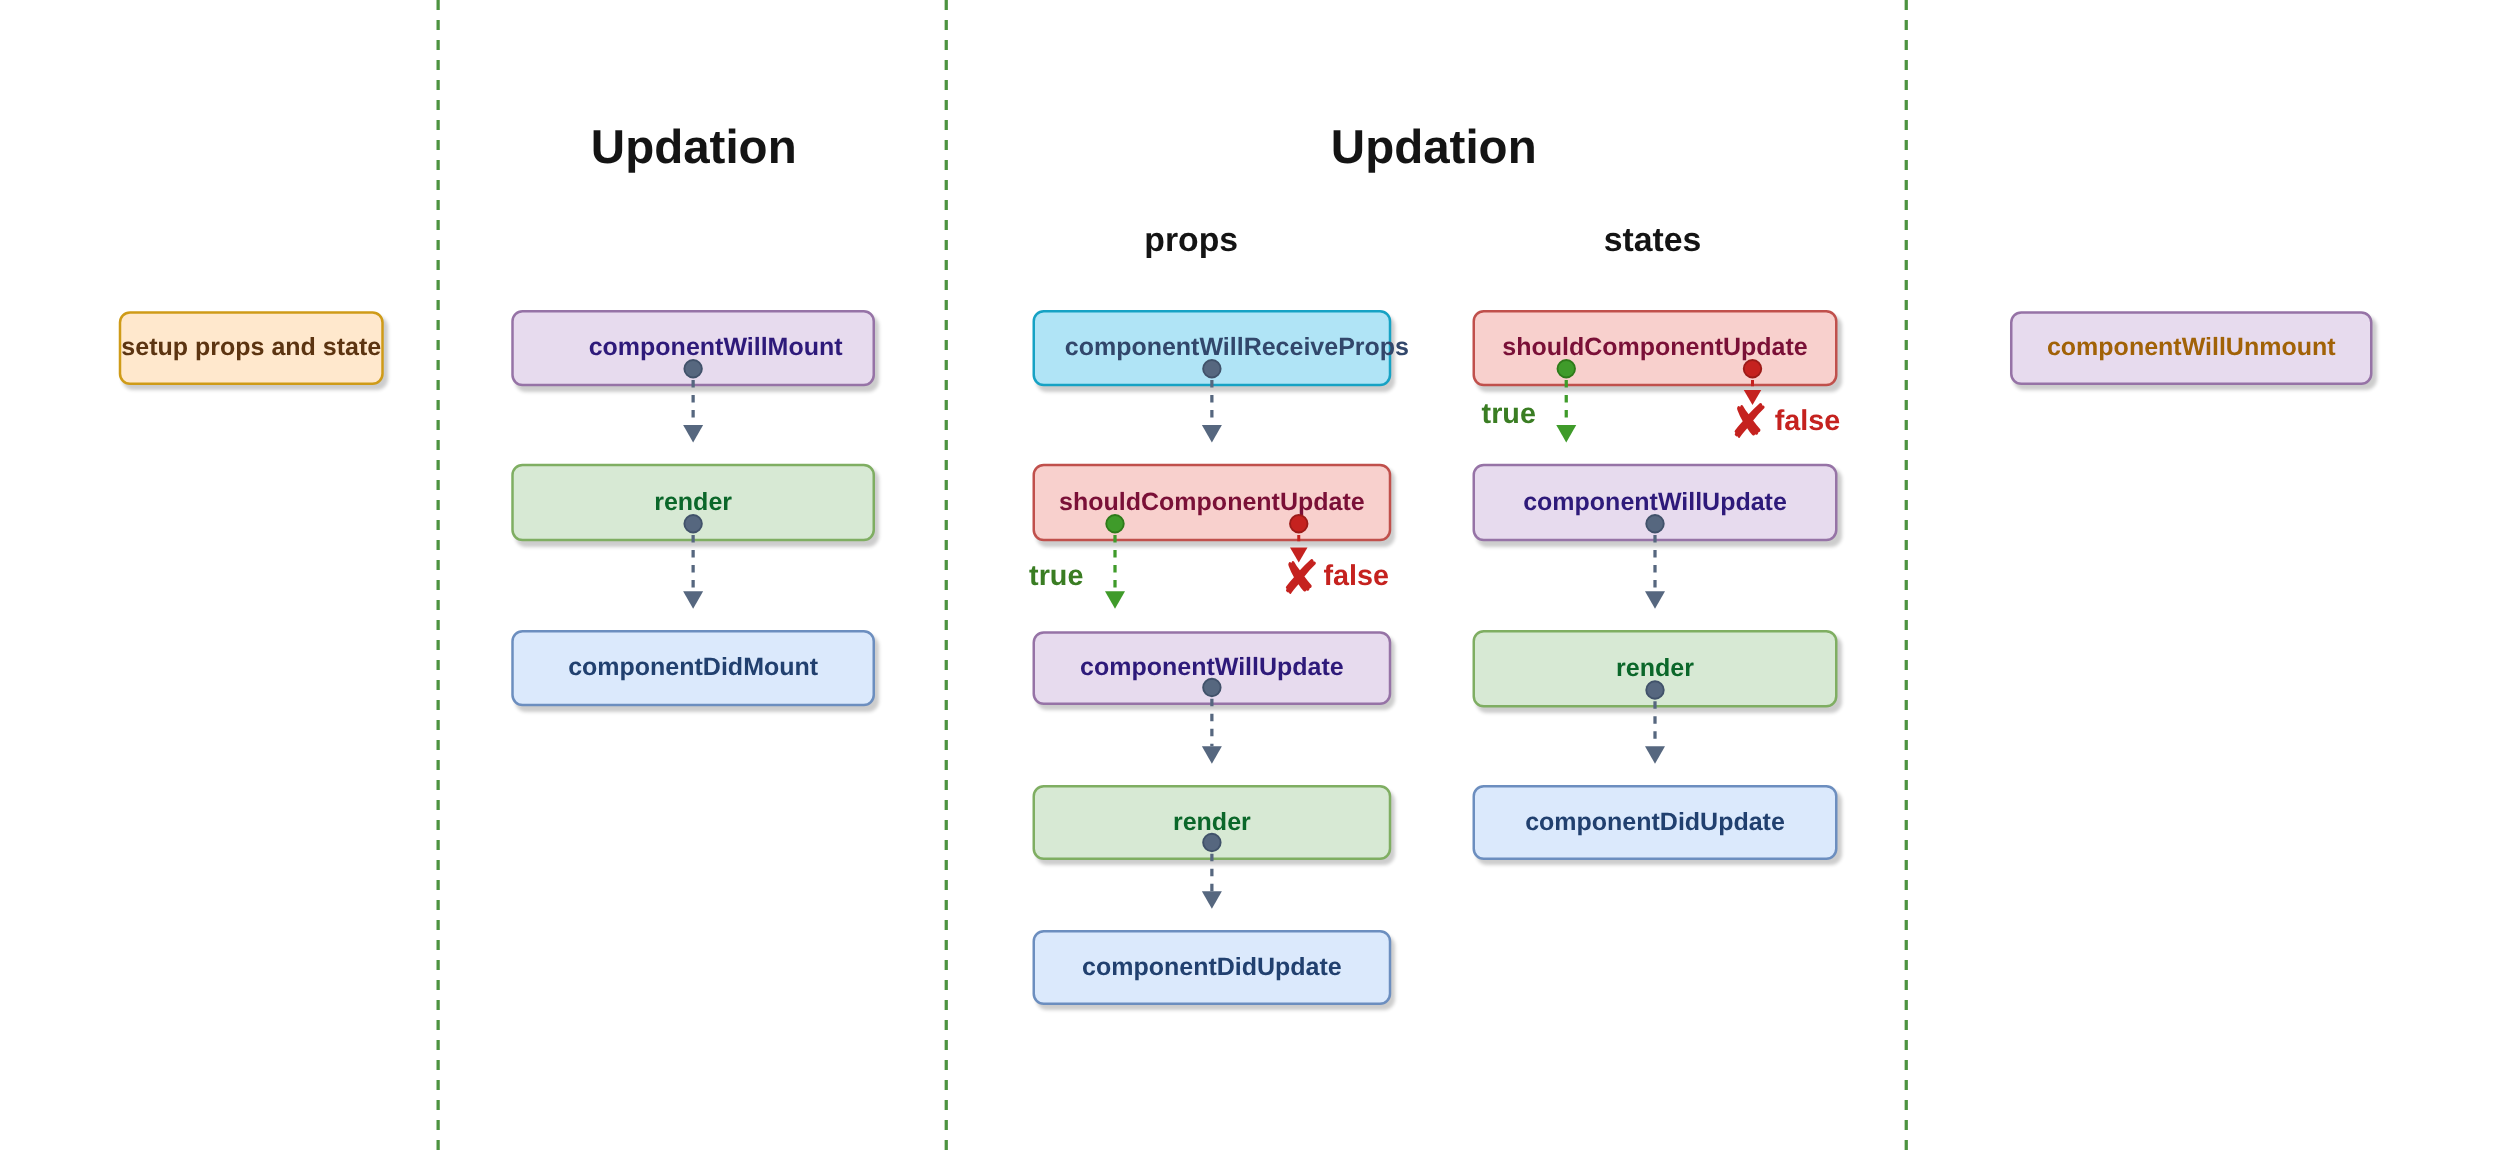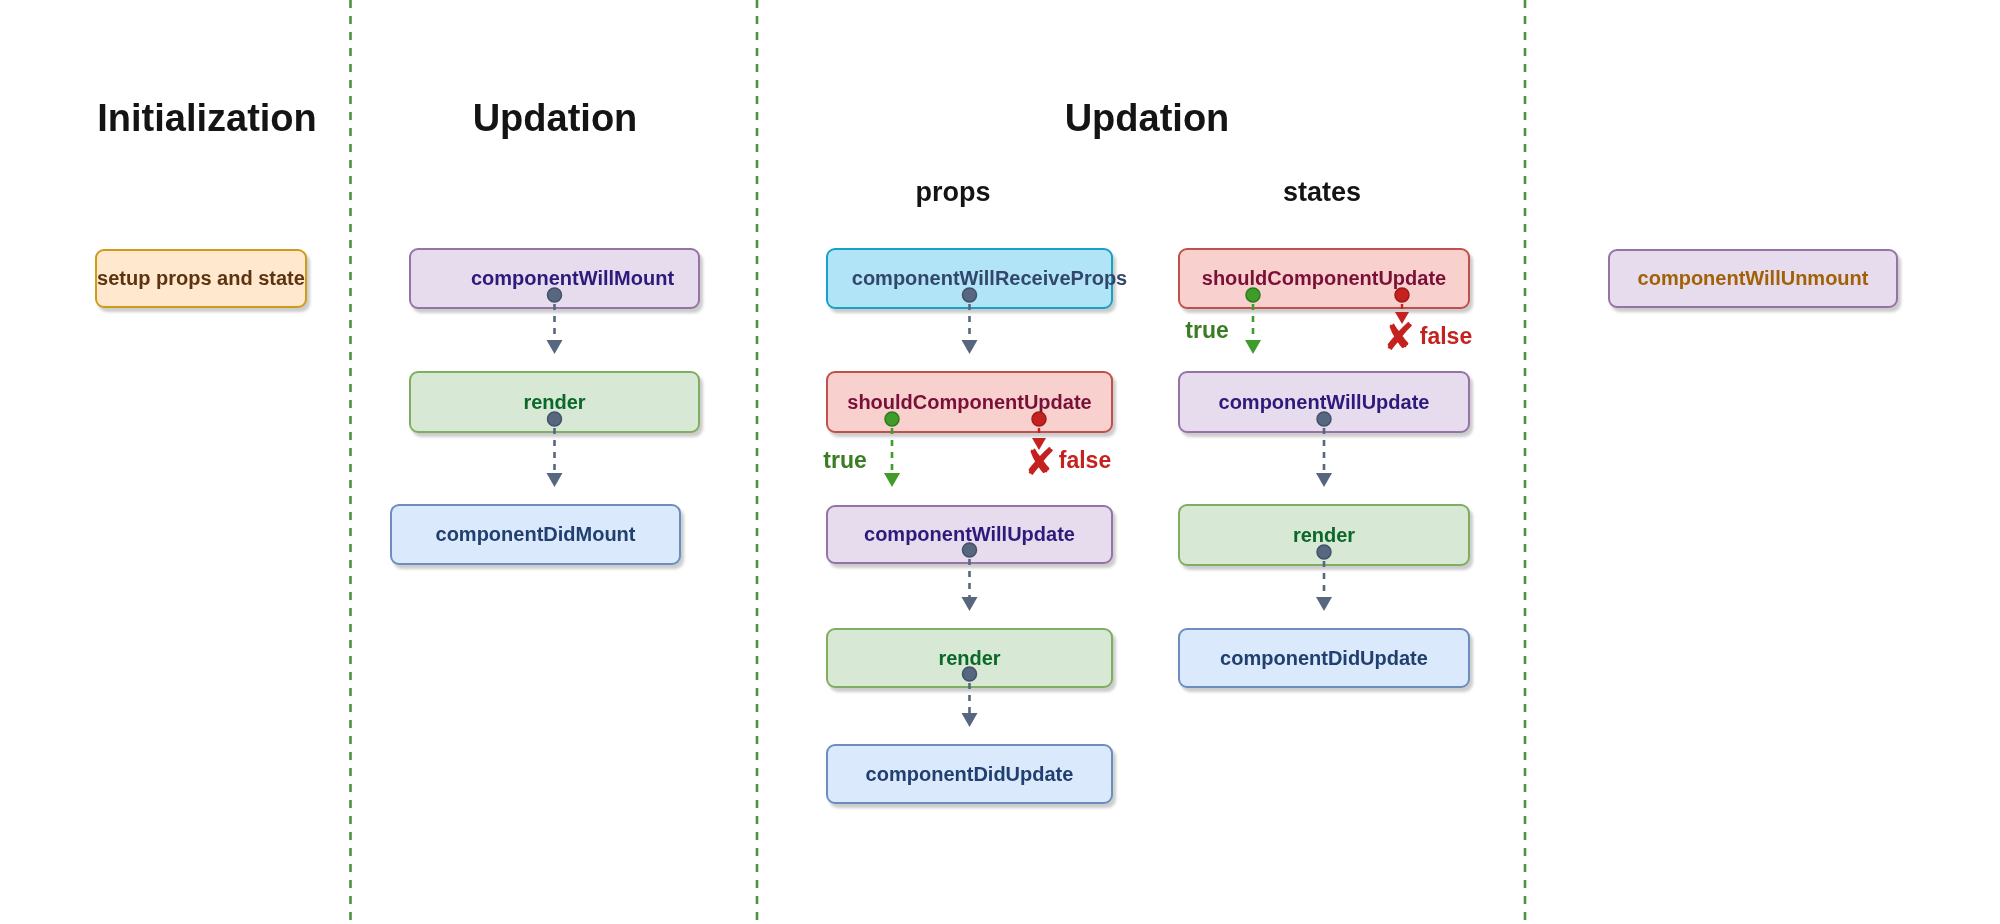--- a/index.html
+++ b/index.html
@@ -46,38 +46,37 @@
   .edge-label.false{color:var(--red);}
   .x-mark{position:absolute;z-index:4;transform:translateX(-50%);
         font-family:"DejaVu Sans",sans-serif;font-size:38px;line-height:42px;
         font-weight:700;color:var(--red);}
 </style>
 </head>
 <body style="background: rgb(255, 255, 255);">
 
 <div id="canvas">
 
-  <div class="title" style="left:207px">Initialization</div>
   <div class="title" style="left:555px">Updation</div>
   <div class="title" style="left:1147px">Updation</div>
 
   <div class="subheader" style="left:953px">props</div>
   <div class="subheader" style="left:1322px">states</div>
 
   <div class="node" style="left: 95px; top: 233px; width: 212px; height: 59px; background: rgb(255, 232, 205); border-color: rgb(207, 155, 24); color: rgb(92, 52, 17);">
     <span>setup props and state</span>
   </div>
 
   <div class="node" style="left: 409px; top: 232px; width: 291px; height: 61px; background: rgb(231, 219, 238); border-color: rgb(150, 115, 166); color: rgb(46, 26, 122); padding-left: 36px;">
     <span>componentWillMount</span>
   </div>
   <div class="node" style="left: 409px; top: 355px; width: 291px; height: 62px; background: rgb(215, 233, 212); border-color: rgb(127, 174, 98); color: rgb(11, 103, 42);">
     <span>render</span>
   </div>
-  <div class="node" style="left: 390px; top: 488px; width: 291px; height: 61px; background: rgb(219, 233, 252); border-color: rgb(108, 142, 191); color: rgb(33, 64, 111);">
+  <div class="node" style="left: 409px; top: 488px; width: 291px; height: 61px; background: rgb(219, 233, 252); border-color: rgb(108, 142, 191); color: rgb(33, 64, 111);">
     <span>componentDidMount</span>
   </div>
 
   <div class="node" style="left: 826px; top: 232px; width: 287px; height: 61px; background: rgb(176, 228, 246); border-color: rgb(22, 162, 196); color: rgb(50, 71, 107); padding-left: 40px;">
     <span>componentWillReceiveProps</span>
   </div>
   <div class="node" style="left: 826px; top: 355px; width: 287px; height: 62px; background: rgb(248, 208, 205); border-color: rgb(192, 80, 76); color: rgb(122, 16, 55);">
     <span>shouldComponentUpdate</span>
   </div>
   <div class="node" style="left: 826px; top: 489px; width: 287px; height: 59px; background: rgb(231, 219, 238); border-color: rgb(150, 115, 166); color: rgb(46, 26, 122);">

